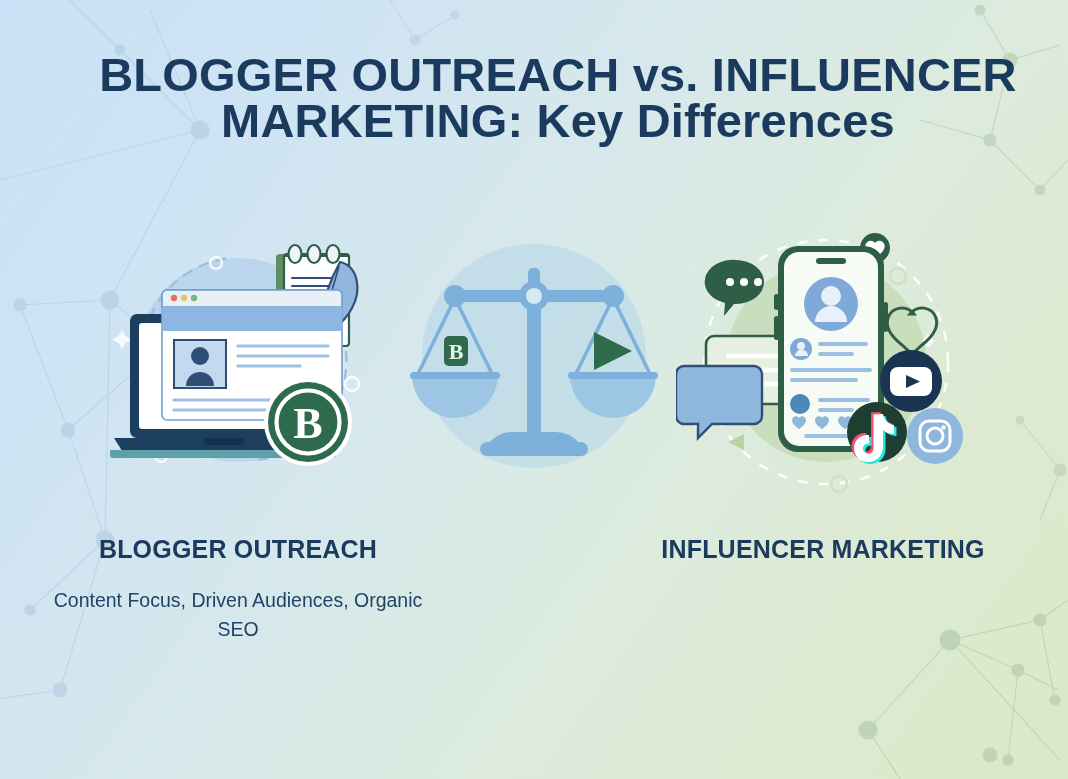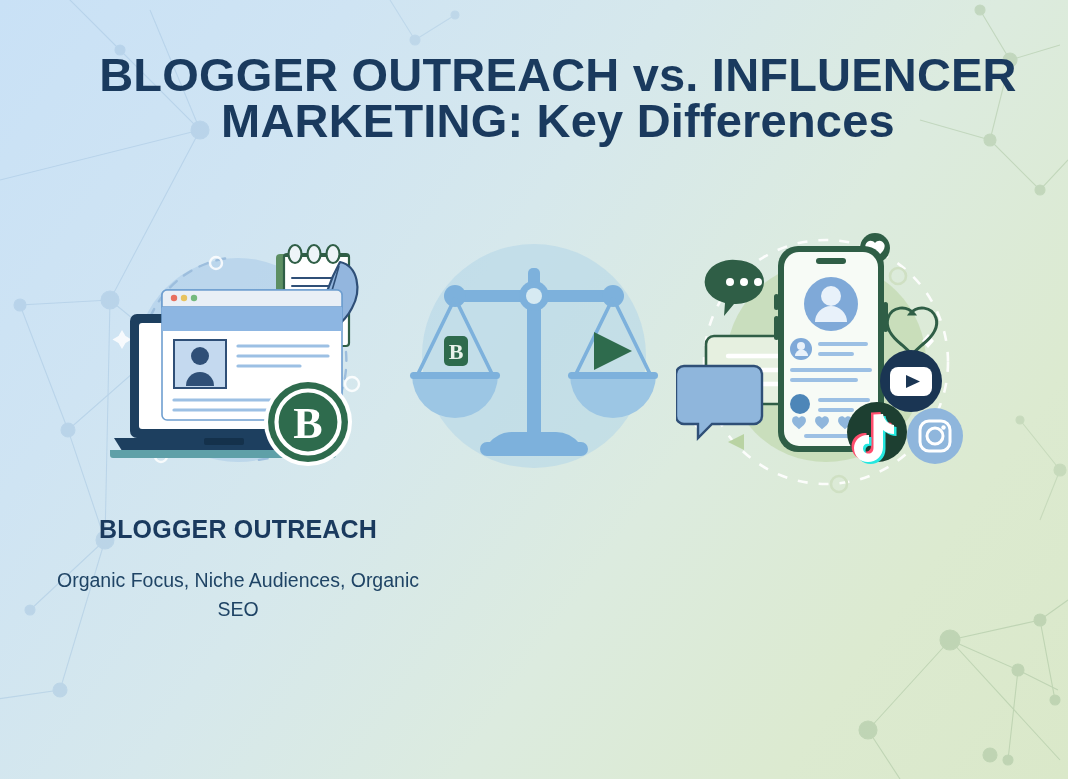--- a/index.html
+++ b/index.html
@@ -76,20 +76,21 @@
     text-align: center;
   }
   .caption-left  { left: 48px;  top: 514px; width: 380px; }
   .caption-right { left: 628px; top: 514px; width: 390px; }
   .caption-head {
     color: #1a3a5e;
     font-weight: bold;
     font-size: 25px;
     line-height: 30px;
     letter-spacing: 0.2px;
+    margin-top: 20px;
   }
   .caption-sub {
     margin-top: 22px;
     color: #1f4465;
     font-size: 19.5px;
     line-height: 29px;
   }
 </style>
 </head>
 <body>
@@ -368,19 +369,20 @@
         <circle cx="259" cy="204" r="28" fill="#8fb6dc"></circle>
         <rect x="244" y="189" width="30" height="30" rx="9" fill="none" stroke="#ffffff" stroke-width="3"></rect>
         <circle cx="259" cy="204" r="8" fill="none" stroke="#ffffff" stroke-width="3"></circle>
         <circle cx="267.5" cy="195.5" r="2.2" fill="#ffffff"></circle>
       </g>
     </svg>
   </div>
 
   <div class="caption caption-left">
     <div class="caption-head">BLOGGER OUTREACH</div>
-    <div class="caption-sub">Organic Focus, Niche Audiences, Organic SEO</div>
+    <div class="caption-sub">Content Focus, Driven Audiences, Organic SEO</div>
   </div>
 
   <div class="caption caption-right">
+    <div class="caption-head">INFLUENCER MARKETING</div>
   </div>
 
 </div>
 
 </body></html>

